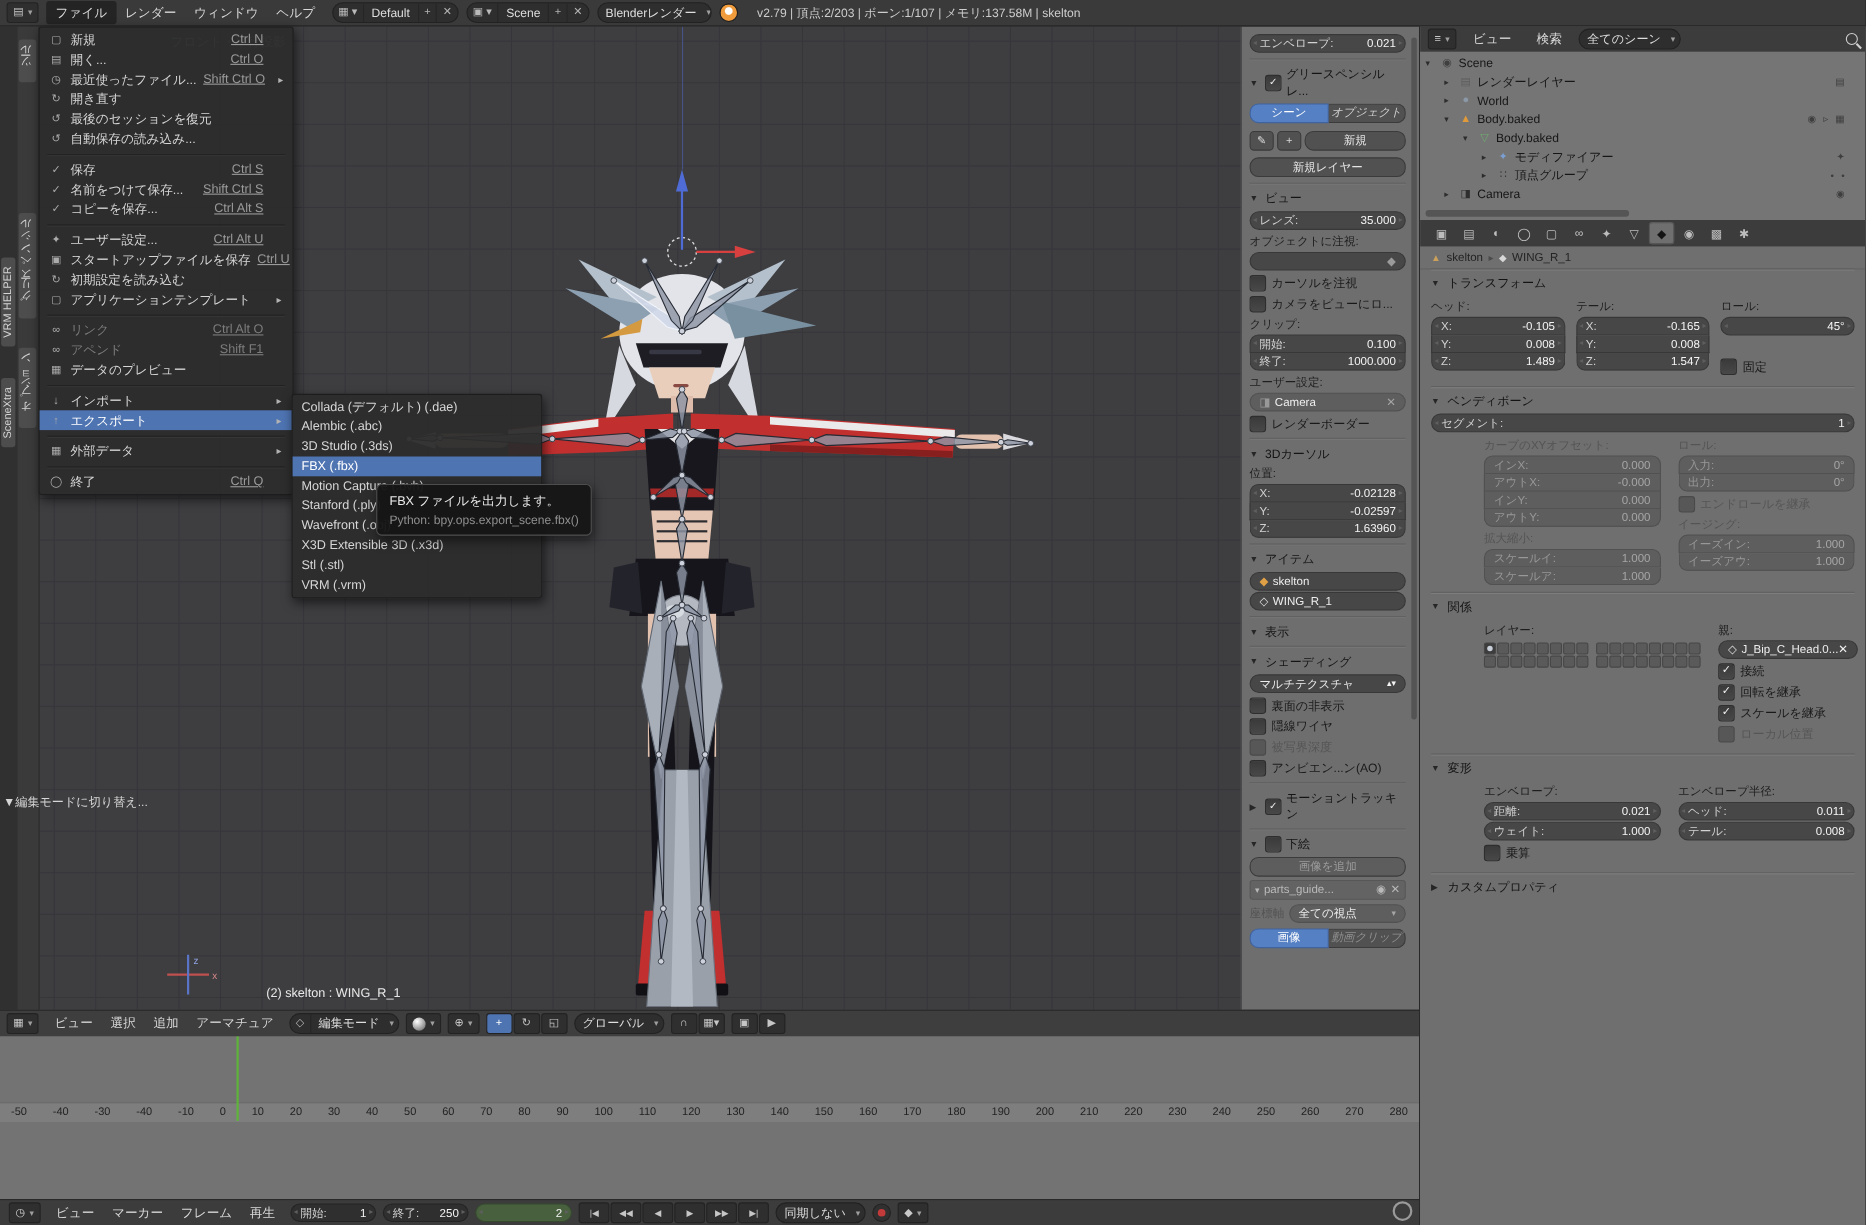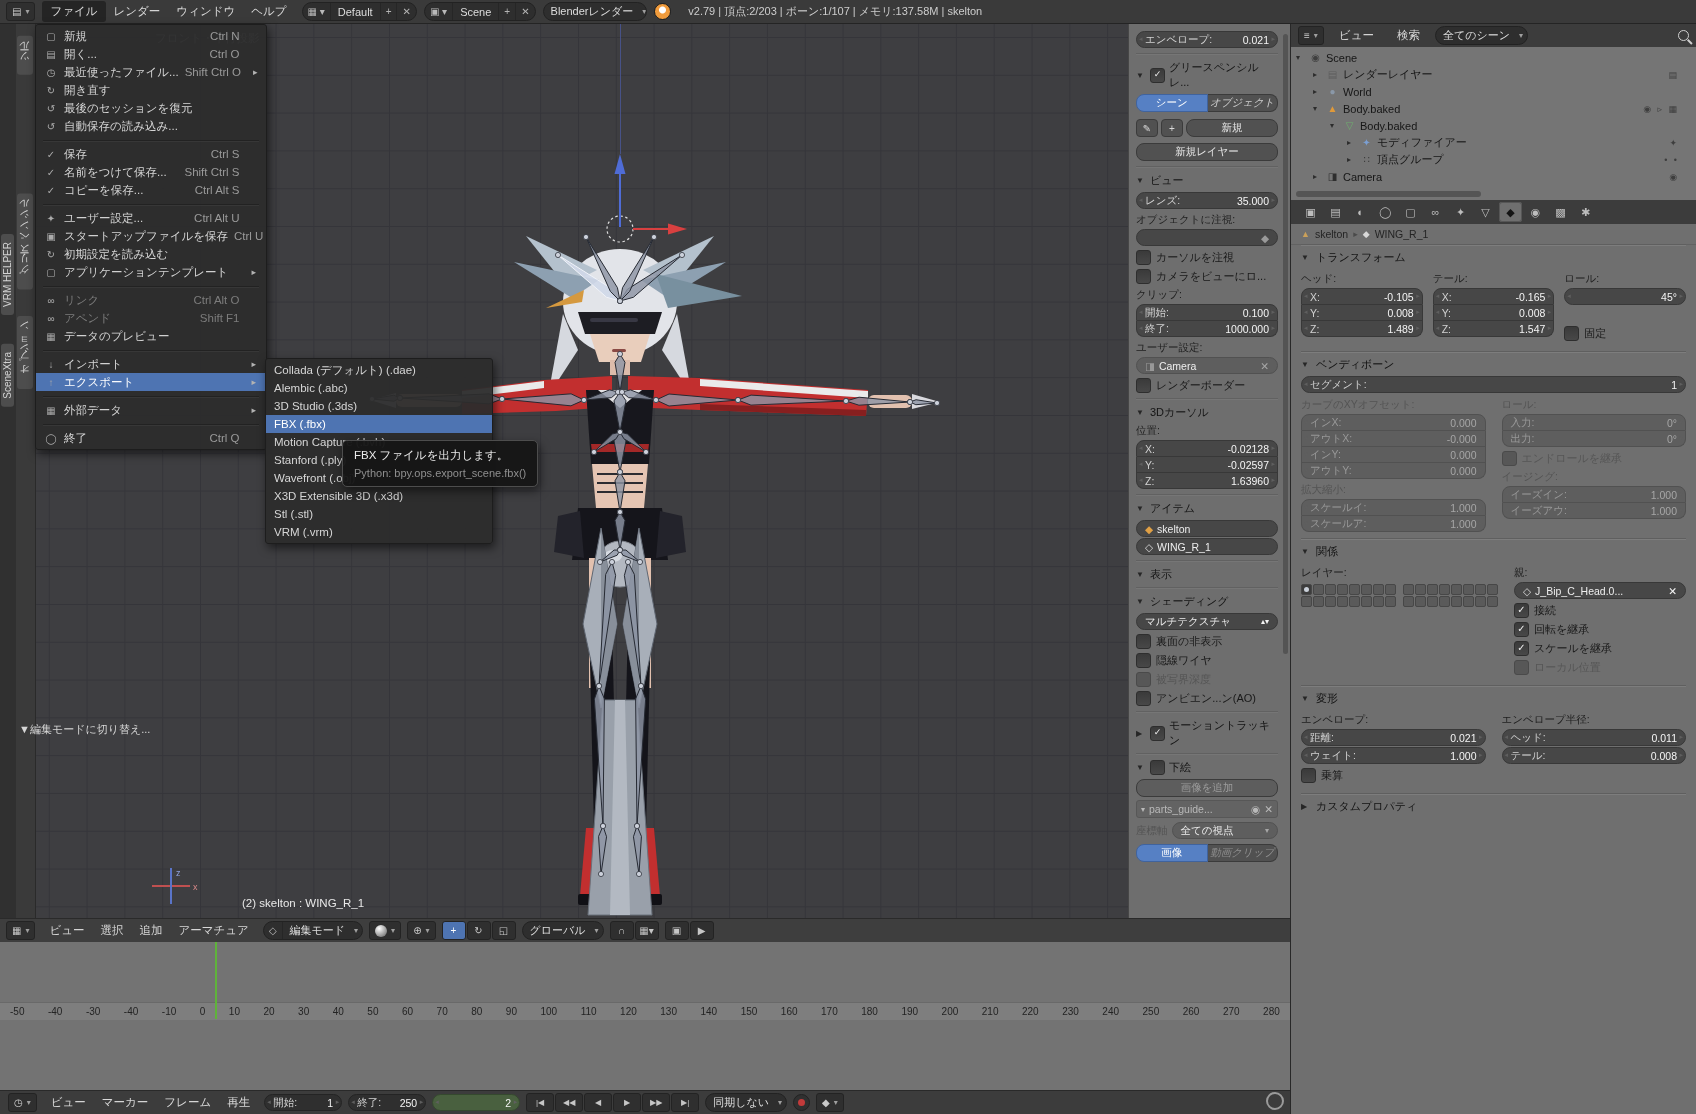--- a/index.html
+++ b/index.html
@@ -68,28 +68,28 @@
   .bone.sel{fill:rgba(208,216,233,.9);stroke:#f0f3f9;}
   .joint{fill:#ccd1db;stroke:#30343c;stroke-width:.8;}
   
   #left-shelf{position:absolute;left:0;top:24px;width:35px;height:894px;background:#3a3a3a;
               border-right:1px solid #2a2a2a;z-index:6;}
   .shelf-outer{position:absolute;left:0;top:0;width:16px;height:100%;background:#303030;}
   .shelf-inner{position:absolute;left:16px;top:0;width:19px;height:100%;}
   .vtab{writing-mode:vertical-rl;transform:rotate(180deg);background:#4d4d4d;color:#d4d4d4;
         font-size:10px;padding:8px 1px;border-radius:3px;display:block;margin:0 auto;text-align:center;
         position:absolute;left:1px;}
-  #collapsed-tool{position:absolute;left:3px;top:722px;color:#d6d6d6;font-size:11px;z-index:6;white-space:nowrap;margin-left:16px;}
+  #collapsed-tool{position:absolute;left:3px;top:722px;color:#d6d6d6;font-size:11px;z-index:6;white-space:nowrap;}
   
   .menu{position:absolute;background:rgba(44,44,44,.95);border:1px solid #1d1d1d;border-radius:3px;
         box-shadow:2px 4px 10px rgba(0,0,0,.55);padding:2px 0;z-index:50;}
   .menu-item{display:flex;align-items:center;height:18px;padding:0 10px 0 8px;gap:6px;font-size:11.5px;color:#d6d6d6;}
   .menu-item .ico{width:14px;text-align:center;color:#ababab;font-size:10px;flex:none;}
   .menu-item .lbl{white-space:nowrap;}
-  .menu-item .sc{margin-left:auto;color:#9a9a9a;white-space:nowrap;}
+  .menu-item .sc{margin-left:auto;color:#9a9a9a;white-space:nowrap;text-decoration:underline;}
   .menu-item .sub{margin-left:6px;visibility:hidden;color:#b3b3b3;font-size:9px;}
   .menu-item.has-sub .sub{visibility:visible;}
   .menu-item.highlight{background:#4e74b2;}
   .menu-item.highlight .lbl,.menu-item.highlight .sc{color:#fff;}
   .menu-item.disabled .lbl,.menu-item.disabled .sc{color:#7c7c7c;}
   .menu-item.sep-after{margin-bottom:10px;position:relative;}
   .menu-item.sep-after::after{content:"";position:absolute;left:7px;right:7px;bottom:-6px;height:1px;
         background:#222;box-shadow:0 1px 0 rgba(255,255,255,.05);}
   #file-menu{left:35px;top:24px;width:230px;}
   #export-menu{left:265px;top:358px;width:226px;z-index:55;}
@@ -138,21 +138,21 @@
   .ptab.active{background:#6f6f6f;color:#141414;box-shadow:inset 0 0 0 1px #565656;}
   .breadcrumb{height:20px;display:flex;align-items:center;gap:5px;padding:0 10px;color:#242424;
               font-size:10.5px;border-bottom:1px solid #626262;}
   .breadcrumb .bico{font-size:9px;color:#caa05a;}
   .breadcrumb .bsep{color:#4a4a4a;font-size:9px;}
   .panel{padding:0 10px 7px;}
   .phead{display:flex;gap:5px;align-items:center;height:22px;color:#131313;font-size:11px;
          border-top:1px solid #7d7d7d;box-shadow:0 -1px 0 #5f5f5f;}
   .panel:first-of-type .phead{border-top:none;box-shadow:none;}
   .grid3{display:grid;grid-template-columns:1fr 1fr 1fr;column-gap:10px;}
-  .grid2{display:grid;grid-template-columns:1fr 1fr;column-gap:16px;}
+  .grid2{display:grid;grid-template-columns:1fr 1fr;column-gap:16px;margin-left:48px;}
   .spacer{height:16px;}
   .lay-wrap{display:flex;gap:7px;margin:4px 0;}
   .lay-grid{display:grid;grid-template-columns:repeat(8,11px);grid-auto-rows:11px;gap:1px;}
   .lay{background:#5a5a5a;border:1px solid #474747;border-radius:2px;box-sizing:border-box;}
   .lay.on{background:#3c3c3c;position:relative;}
   .lay.on::after{content:"";position:absolute;left:2px;top:2px;right:2px;bottom:2px;
                  background:#c9cfd8;border-radius:50%;}
   
   #vp-header{position:absolute;left:0;top:918px;width:1290px;height:24px;background:#3e3e3e;
              border-top:1px solid #2a2a2a;display:flex;align-items:center;gap:6px;padding:0 6px;

